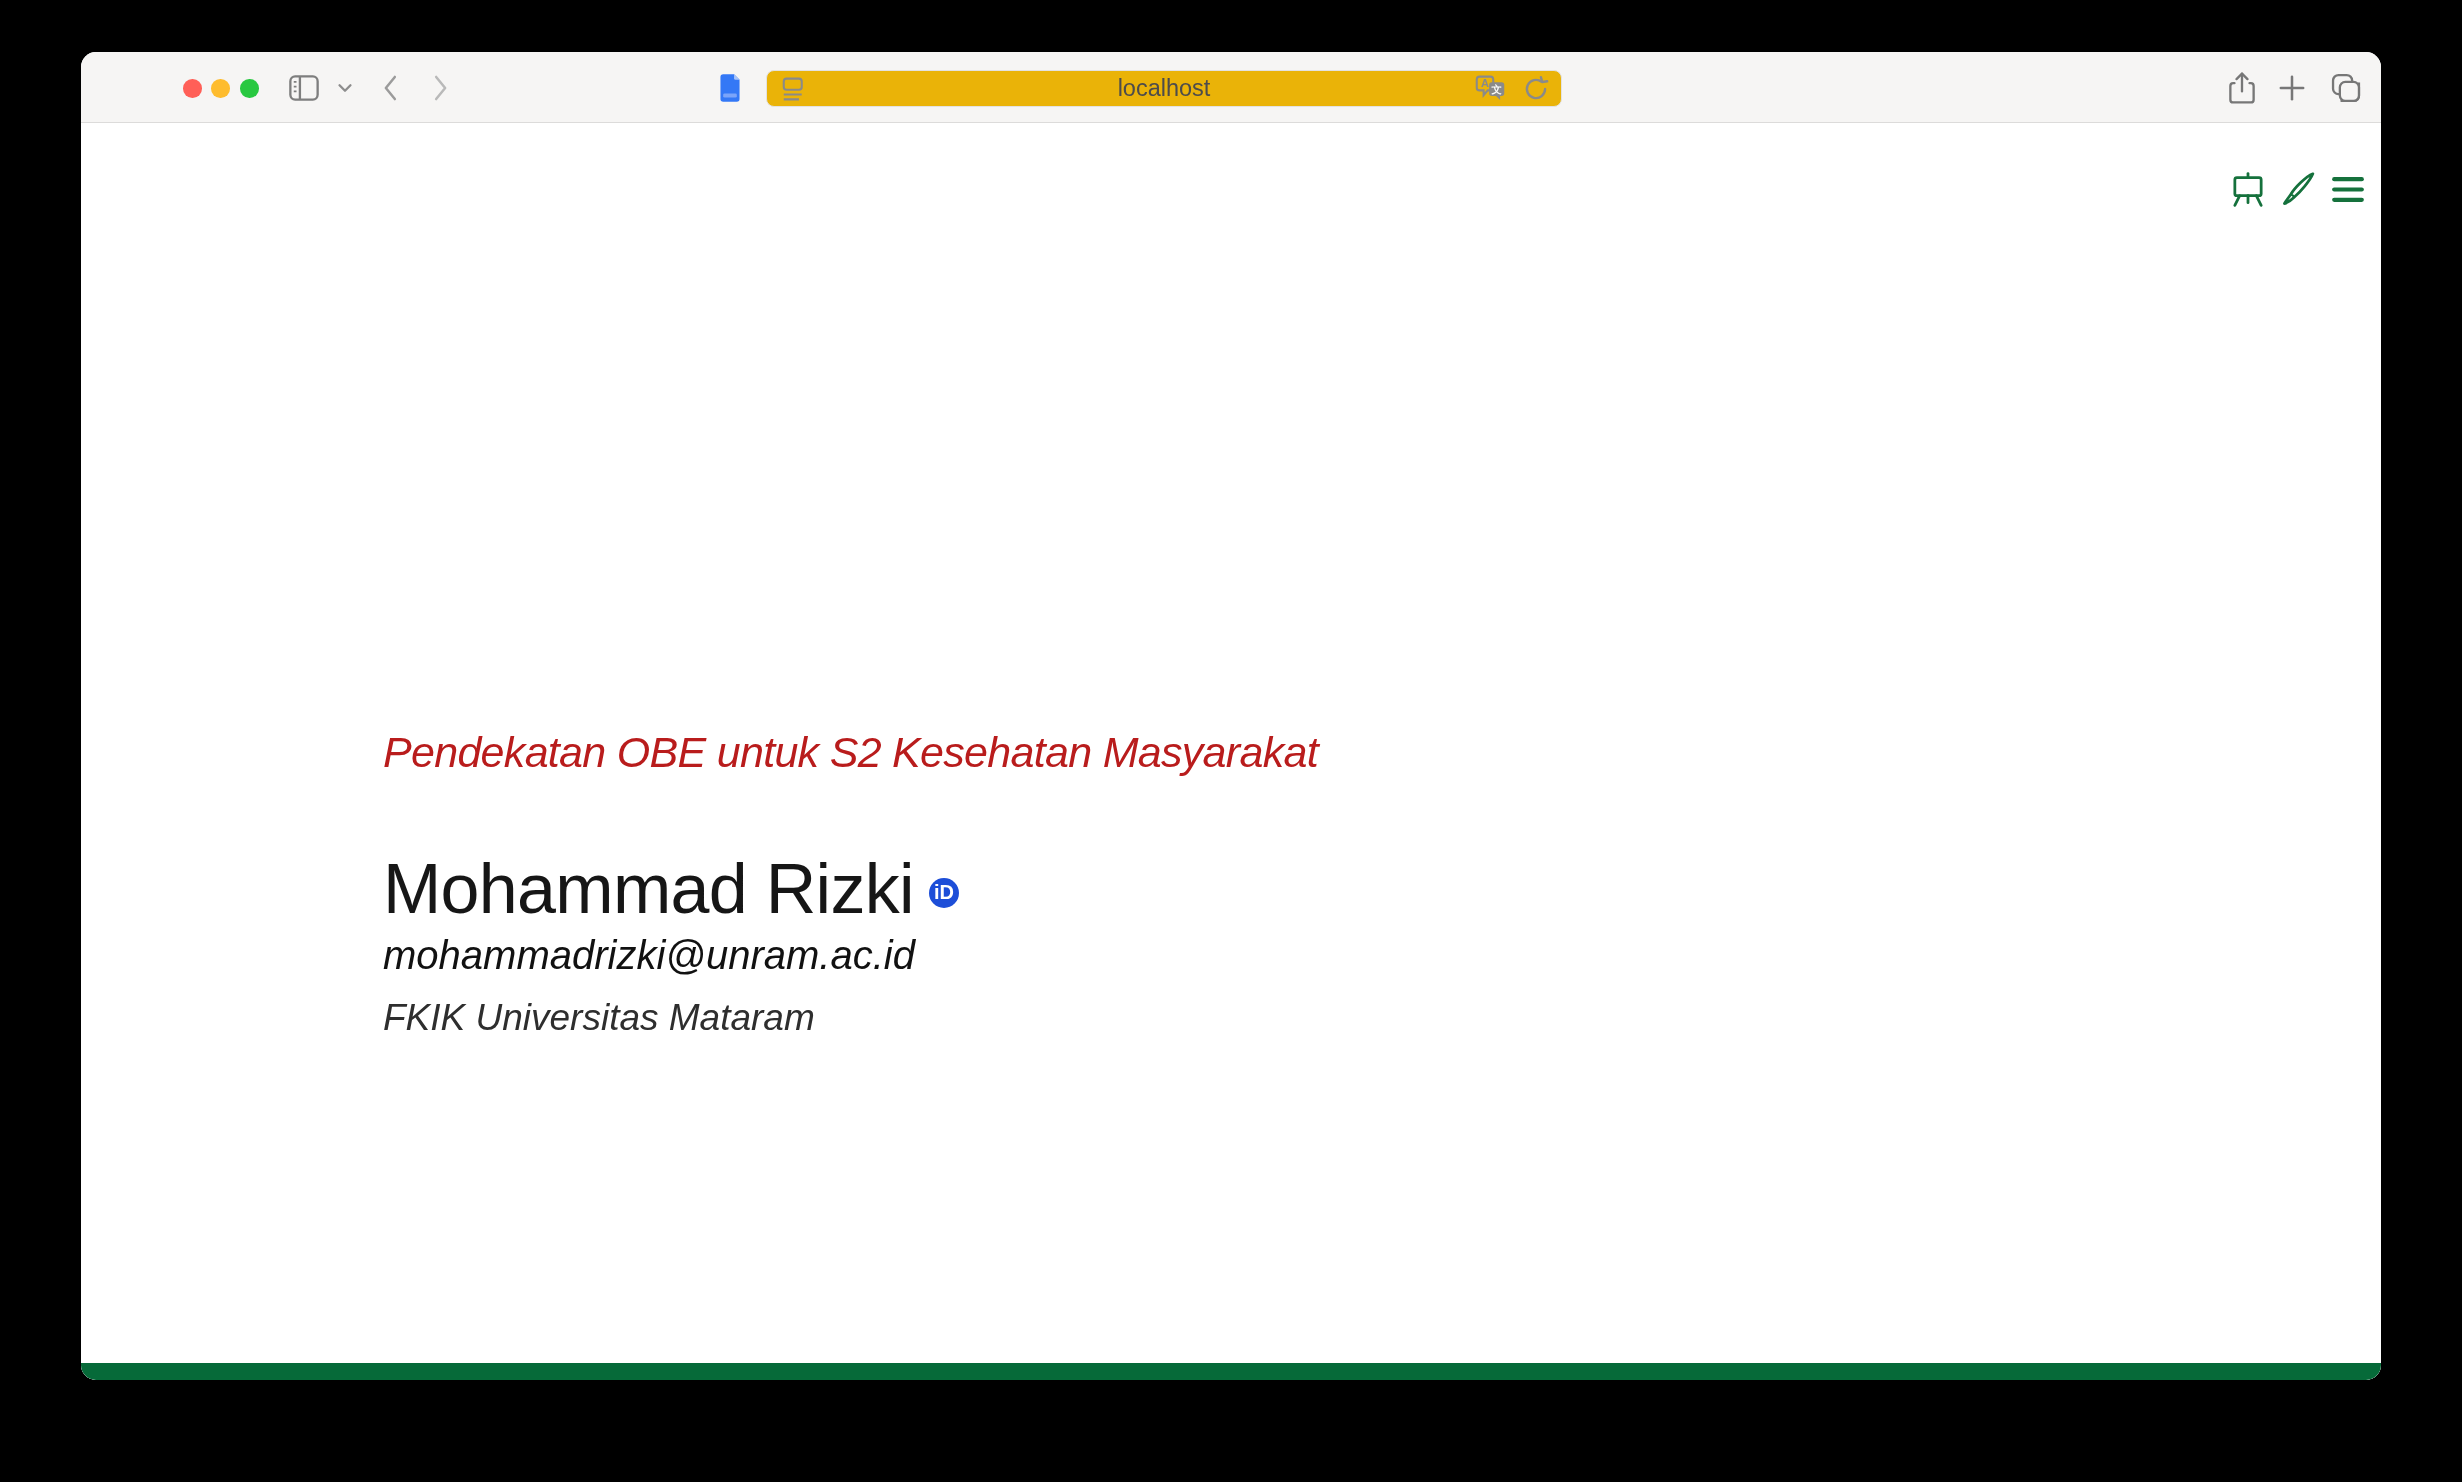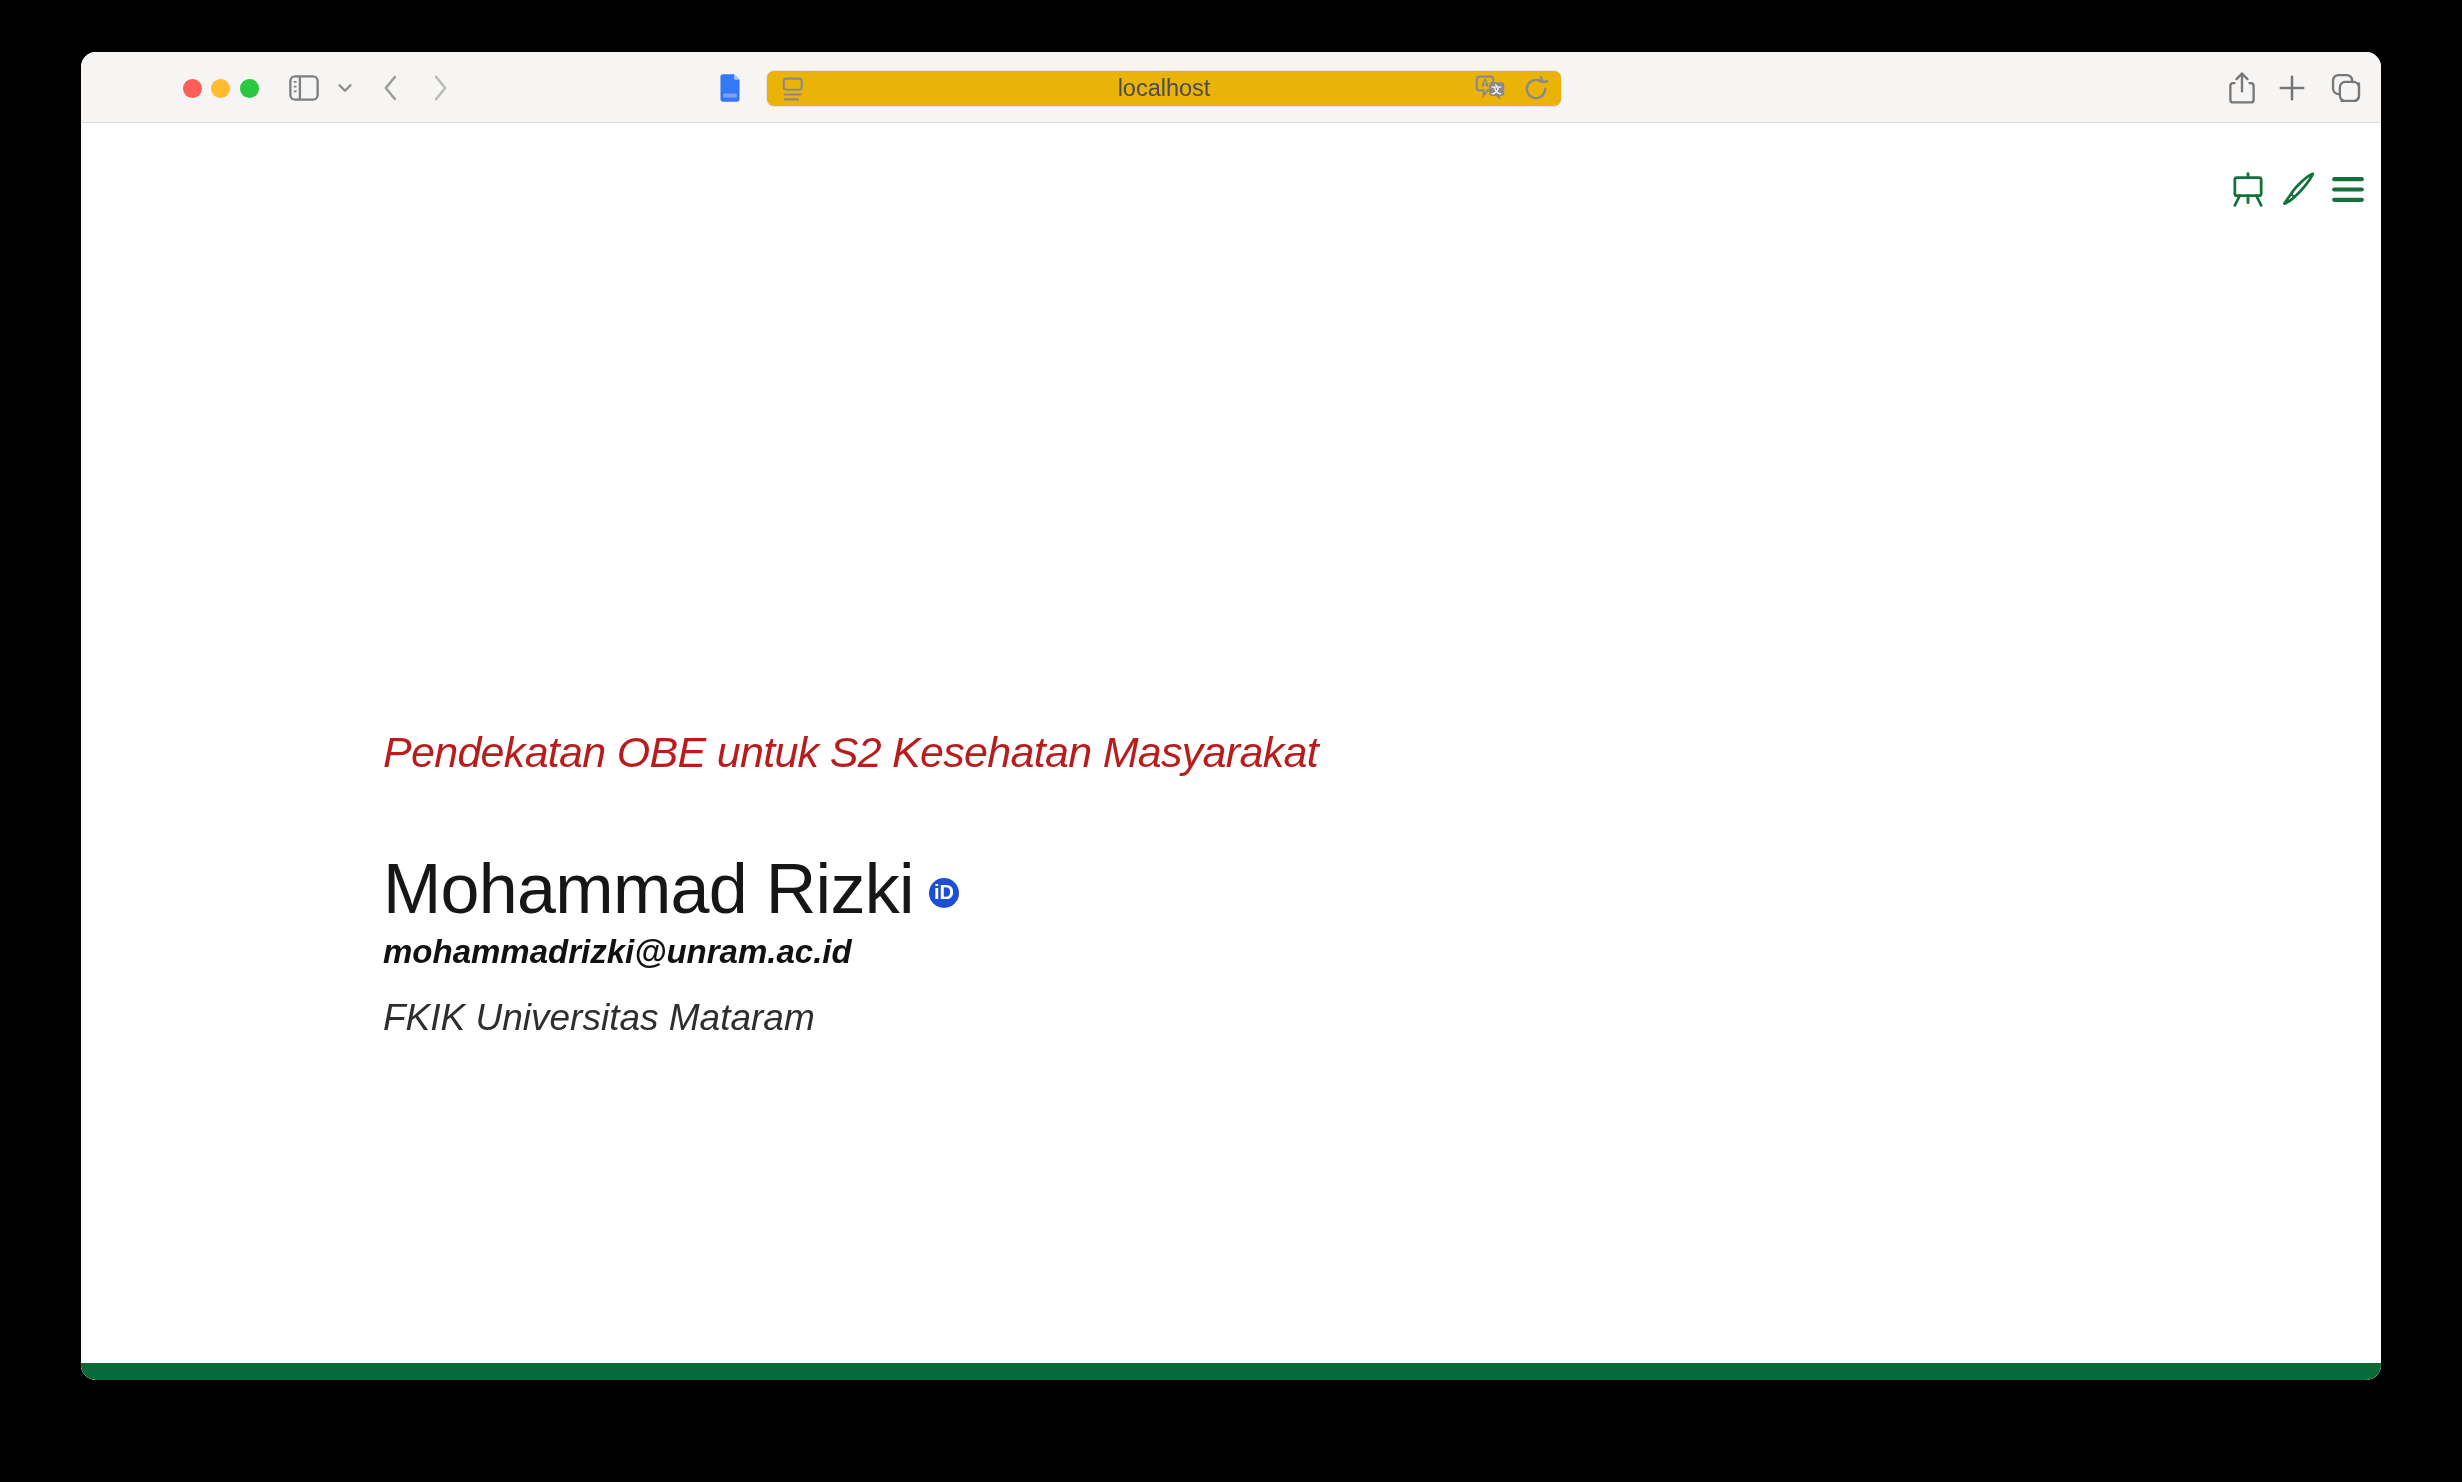--- a/index.html
+++ b/index.html
@@ -33,21 +33,21 @@
   .menu-icons{position:absolute;right:16.6px;top:47px;display:flex;gap:15px;align-items:center;}
 
   .slide-title{position:absolute;left:302px;top:464px;font-size:75px;line-height:1.15;
     color:#1d1d1d;letter-spacing:-1.4px;white-space:nowrap;}
   .slide-subtitle{position:absolute;left:302px;top:604px;font-size:43px;font-style:italic;
     color:#b91c1c;letter-spacing:-0.7px;white-space:nowrap;text-align:right;}
   .author-row{position:absolute;left:302px;top:725px;display:flex;align-items:center;gap:15px;}
   .author-name{font-size:70px;color:#161616;letter-spacing:-0.7px;}
   .orcid{width:30px;height:30px;border-radius:50%;background:#1d4ed8;color:#fff;
     display:flex;align-items:center;justify-content:center;font-size:20px;font-weight:bold;margin-top:7px;}
-  .email{position:absolute;left:302px;top:809px;font-size:33px;font-weight:bold;font-style:italic;color:#111;}
+  .email{position:absolute;left:302px;top:809px;font-size:40px;font-weight:normal;font-style:italic;color:#111;}
   .institute{position:absolute;left:302px;top:873px;font-size:37px;font-style:italic;color:#2e2e2e;letter-spacing:0;}
   .bottom-bar{position:absolute;left:0;bottom:0;width:100%;height:17px;background:#066a39;}
 </style>
 </head>
 <body>
 
 <div class="window">
 
   <div class="toolbar">
 

